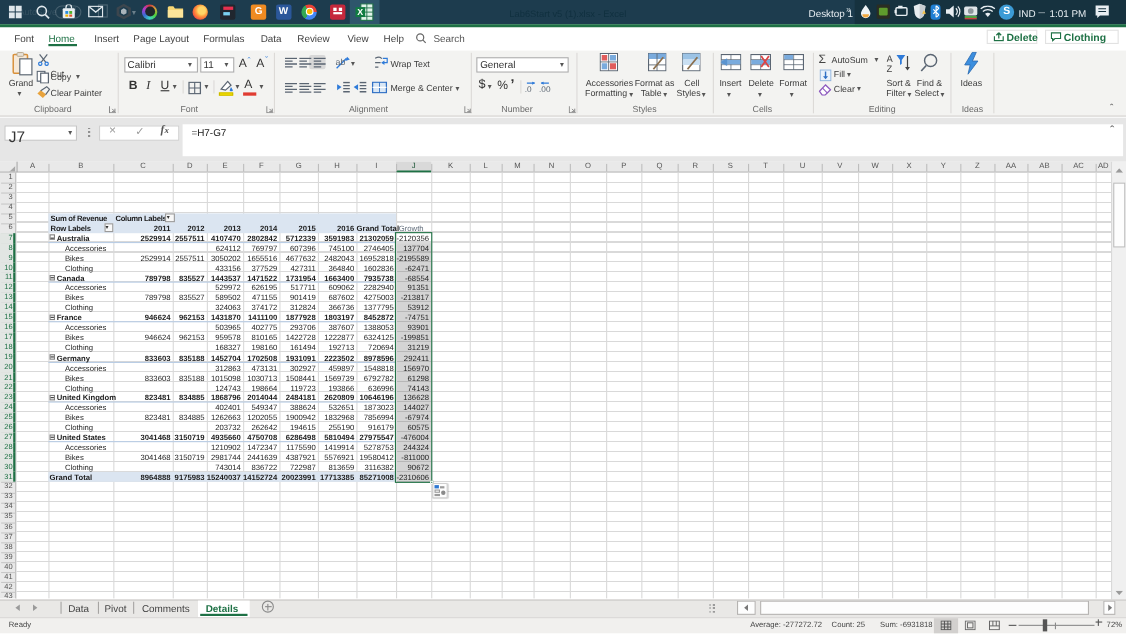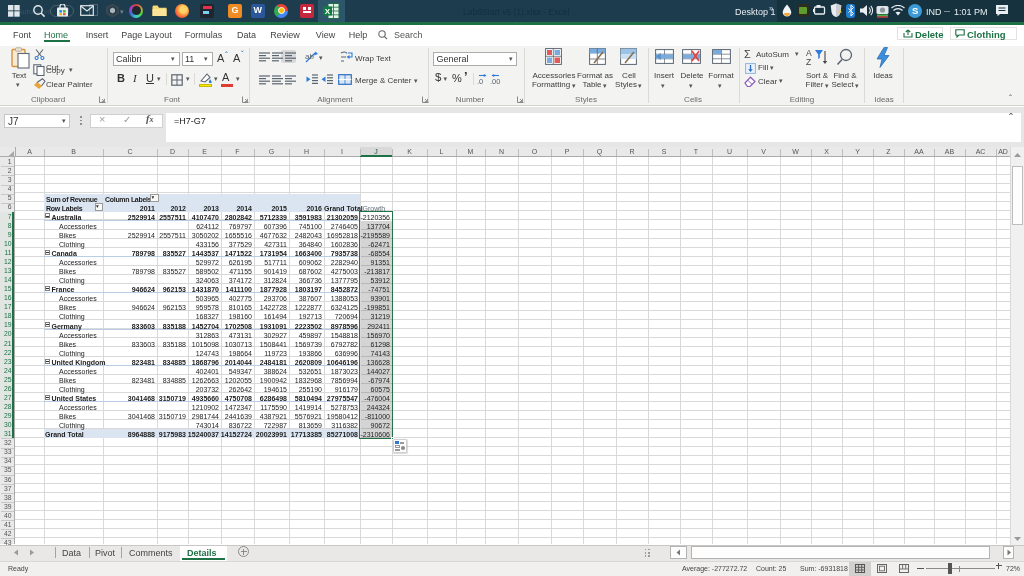--- a/index.html
+++ b/index.html
@@ -180,21 +180,21 @@
 <svg class="a" style="left:516.5px;top:96px;" width="7" height="7">
     <path d="M0.5 0.5 L0.5 6.5 L6.5 6.5" fill="none" stroke="#888" stroke-width="1"></path>
     <path d="M3 3 L5.5 5.5 M5.5 2.8 L5.5 5.5 L2.8 5.5" stroke="#888" stroke-width="0.9" fill="none"></path>
   </svg>
 <div class="a nw" style="left:1009px;top:93px;font-size:9px;color:#666;">ˆ</div>
 <svg class="a" style="left:11px;top:47px;" width="19" height="23">
     <rect x="1" y="2.5" width="13" height="17" rx="1" fill="#f6e9d8" stroke="#d8913c" stroke-width="1.4"></rect>
     <rect x="4.5" y="0.8" width="6" height="3.4" rx="0.8" fill="#e9e2d8" stroke="#b7a98f" stroke-width="0.9"></rect>
     <rect x="7" y="6.5" width="11" height="14.5" fill="#fff" stroke="#5f6a75" stroke-width="1.1"></rect>
   </svg>
-<div class="a nw" style="left:19px;top:71px;transform:translateX(-50%);font-size:8px;color:#3b3b3b;">Text</div>
+<div class="a nw" style="left:19px;top:71px;transform:translateX(-50%);font-size:8px;color:#3b3b3b;">Grand</div>
 <div class="a nw" style="left:16px;top:80.5px;font-size:7px;color:#555;">▾</div>
 <svg class="a" style="left:34px;top:49px;" width="11" height="11">
     <line x1="2" y1="0.5" x2="7.5" y2="7.5" stroke="#5a6572" stroke-width="1.1"></line>
     <line x1="9" y1="0.5" x2="3.5" y2="7.5" stroke="#5a6572" stroke-width="1.1"></line>
     <circle cx="2.6" cy="9" r="1.5" fill="none" stroke="#2f7bd9" stroke-width="1.1"></circle>
     <circle cx="8.4" cy="9" r="1.5" fill="none" stroke="#2f7bd9" stroke-width="1.1"></circle>
   </svg>
 <div class="a nw" style="left:46px;top:63px;font-size:8px;color:#3b3b3b;">Cut</div>
 <svg class="a" style="left:33px;top:64px;" width="12" height="12">
     <rect x="0.8" y="0.8" width="7" height="9" fill="#fff" stroke="#5a6572" stroke-width="1.1"></rect>
@@ -419,21 +419,21 @@
   </svg>
 <div class="a nw" style="left:845px;top:70.5px;transform:translateX(-50%);font-size:8px;color:#3b3b3b;">Find &amp;</div>
 <div class="a nw" style="left:842.5px;top:80px;transform:translateX(-50%);font-size:8px;color:#3b3b3b;">Select</div>
 <div class="a nw" style="left:855px;top:82px;font-size:7px;color:#555;">▾</div>
 <svg class="a" style="left:874px;top:47px;" width="18" height="21">
     <polygon points="10,0.5 3,12 8,12 6,20.5 15,8.5 10,8.5 13.5,0.5" fill="#3b8ede" stroke="#2e6db4" stroke-width="0.8"></polygon>
   </svg>
 <div class="a nw" style="left:883px;top:71px;transform:translateX(-50%);font-size:8px;color:#3b3b3b;">Ideas</div>
 <div class="a" style="left:0;top:107px;width:1024px;height:40px;background:#e6e6e6;"></div>
 <div class="a" style="left:3.5px;top:113.5px;width:66px;height:14.5px;background:#fff;border:1px solid #c6c6c6;"></div>
-<div class="a nw" style="left:8px;top:116px;font-size:10px;color:#333;">J7</div>
+<div class="a nw" style="left:8px;top:116px;font-size:14px;color:#333;">J7</div>
 <div class="a nw" style="left:62px;top:116.5px;font-size:7px;color:#555;">▾</div>
 <div class="a" style="left:80px;top:116px;width:2px;height:10px;background:repeating-linear-gradient(to bottom,#909090 0 1.5px,transparent 1.5px 3.5px);"></div>
 <div class="a" style="left:90px;top:113.5px;width:73px;height:14.5px;background:#fff;border:1px solid #d0d0d0;"></div>
 <div class="a nw" style="left:99px;top:113px;font-size:11px;color:#a0a0a0;">×</div>
 <div class="a nw" style="left:123px;top:113.5px;font-size:10px;color:#999;">✓</div>
 <div class="a nw" style="left:146px;top:113px;font-size:10.5px;font-style:italic;font-family:'Liberation Serif',serif;color:#555;font-weight:bold;">f<span style="font-size:8px;">x</span></div>
 <div class="a" style="left:166px;top:112.5px;width:855px;height:29px;background:#fff;"></div>
 <div class="a nw" style="left:174px;top:116px;font-size:9px;color:#222;">=H7-G7</div>
 <div class="a nw" style="left:1009px;top:112px;font-size:12px;color:#555;">ˆ</div>
 <div class="a" style="left:0;top:147.0px;width:1010px;height:10.300000000000011px;background:#e9e9e9;border-bottom:1px solid #ababab;"></div>

